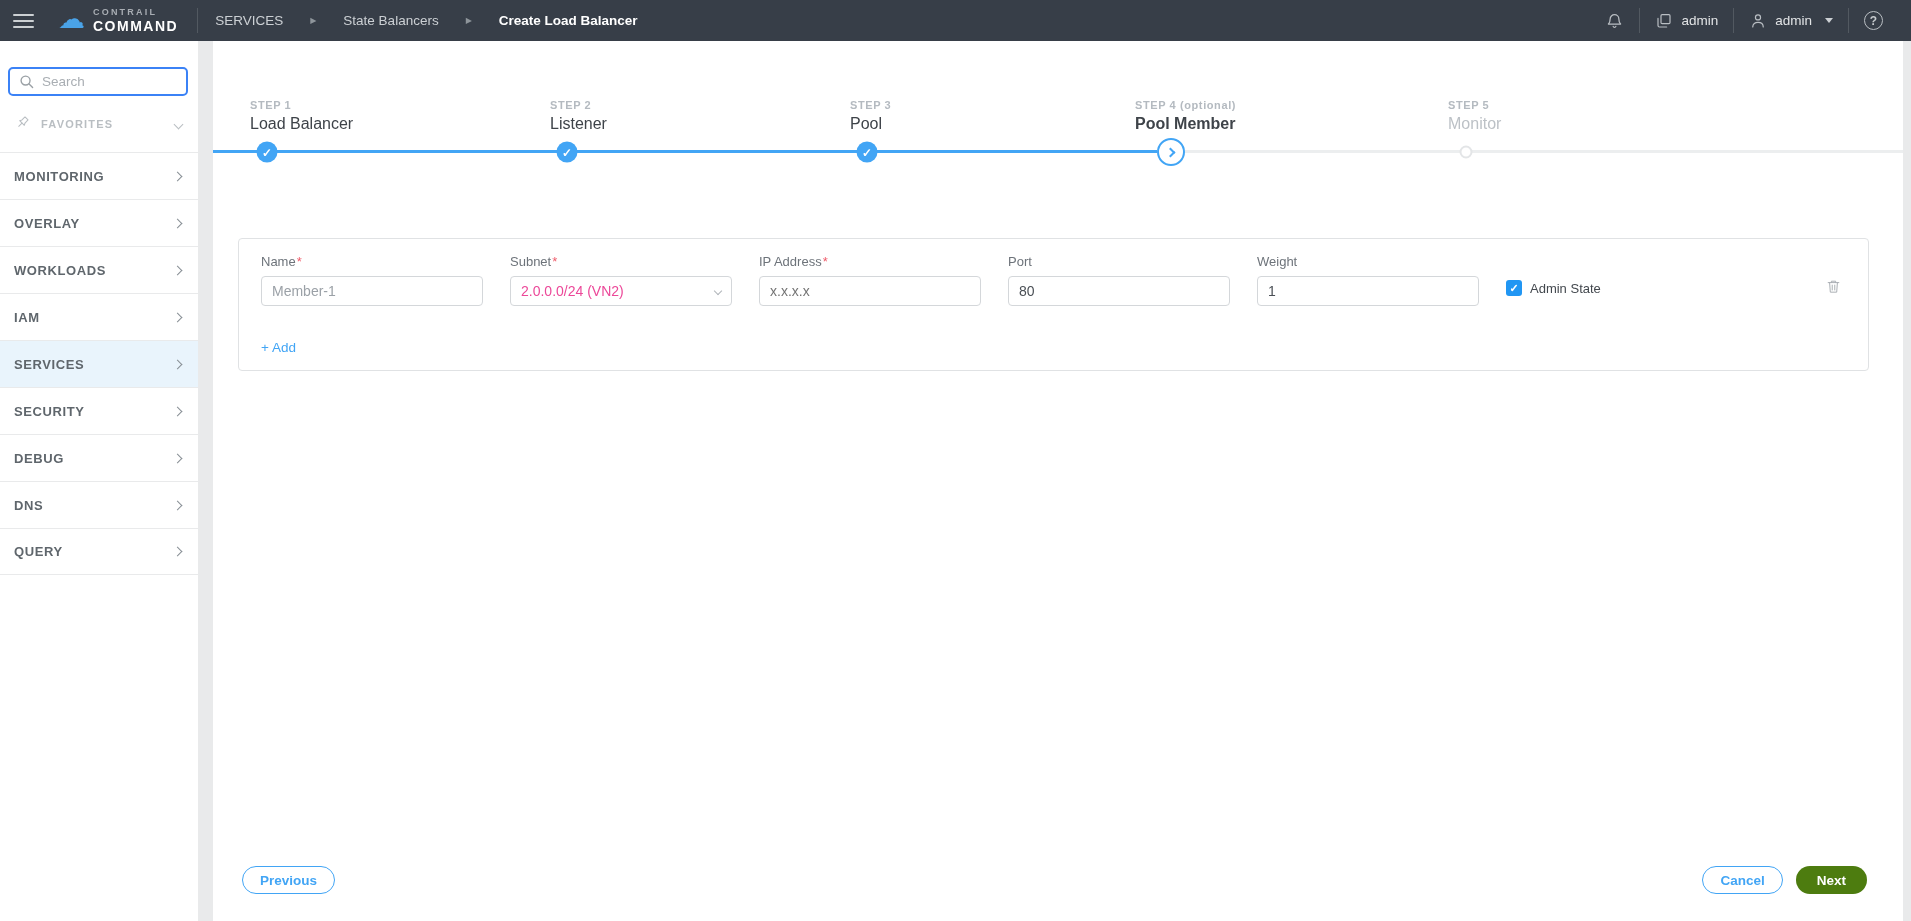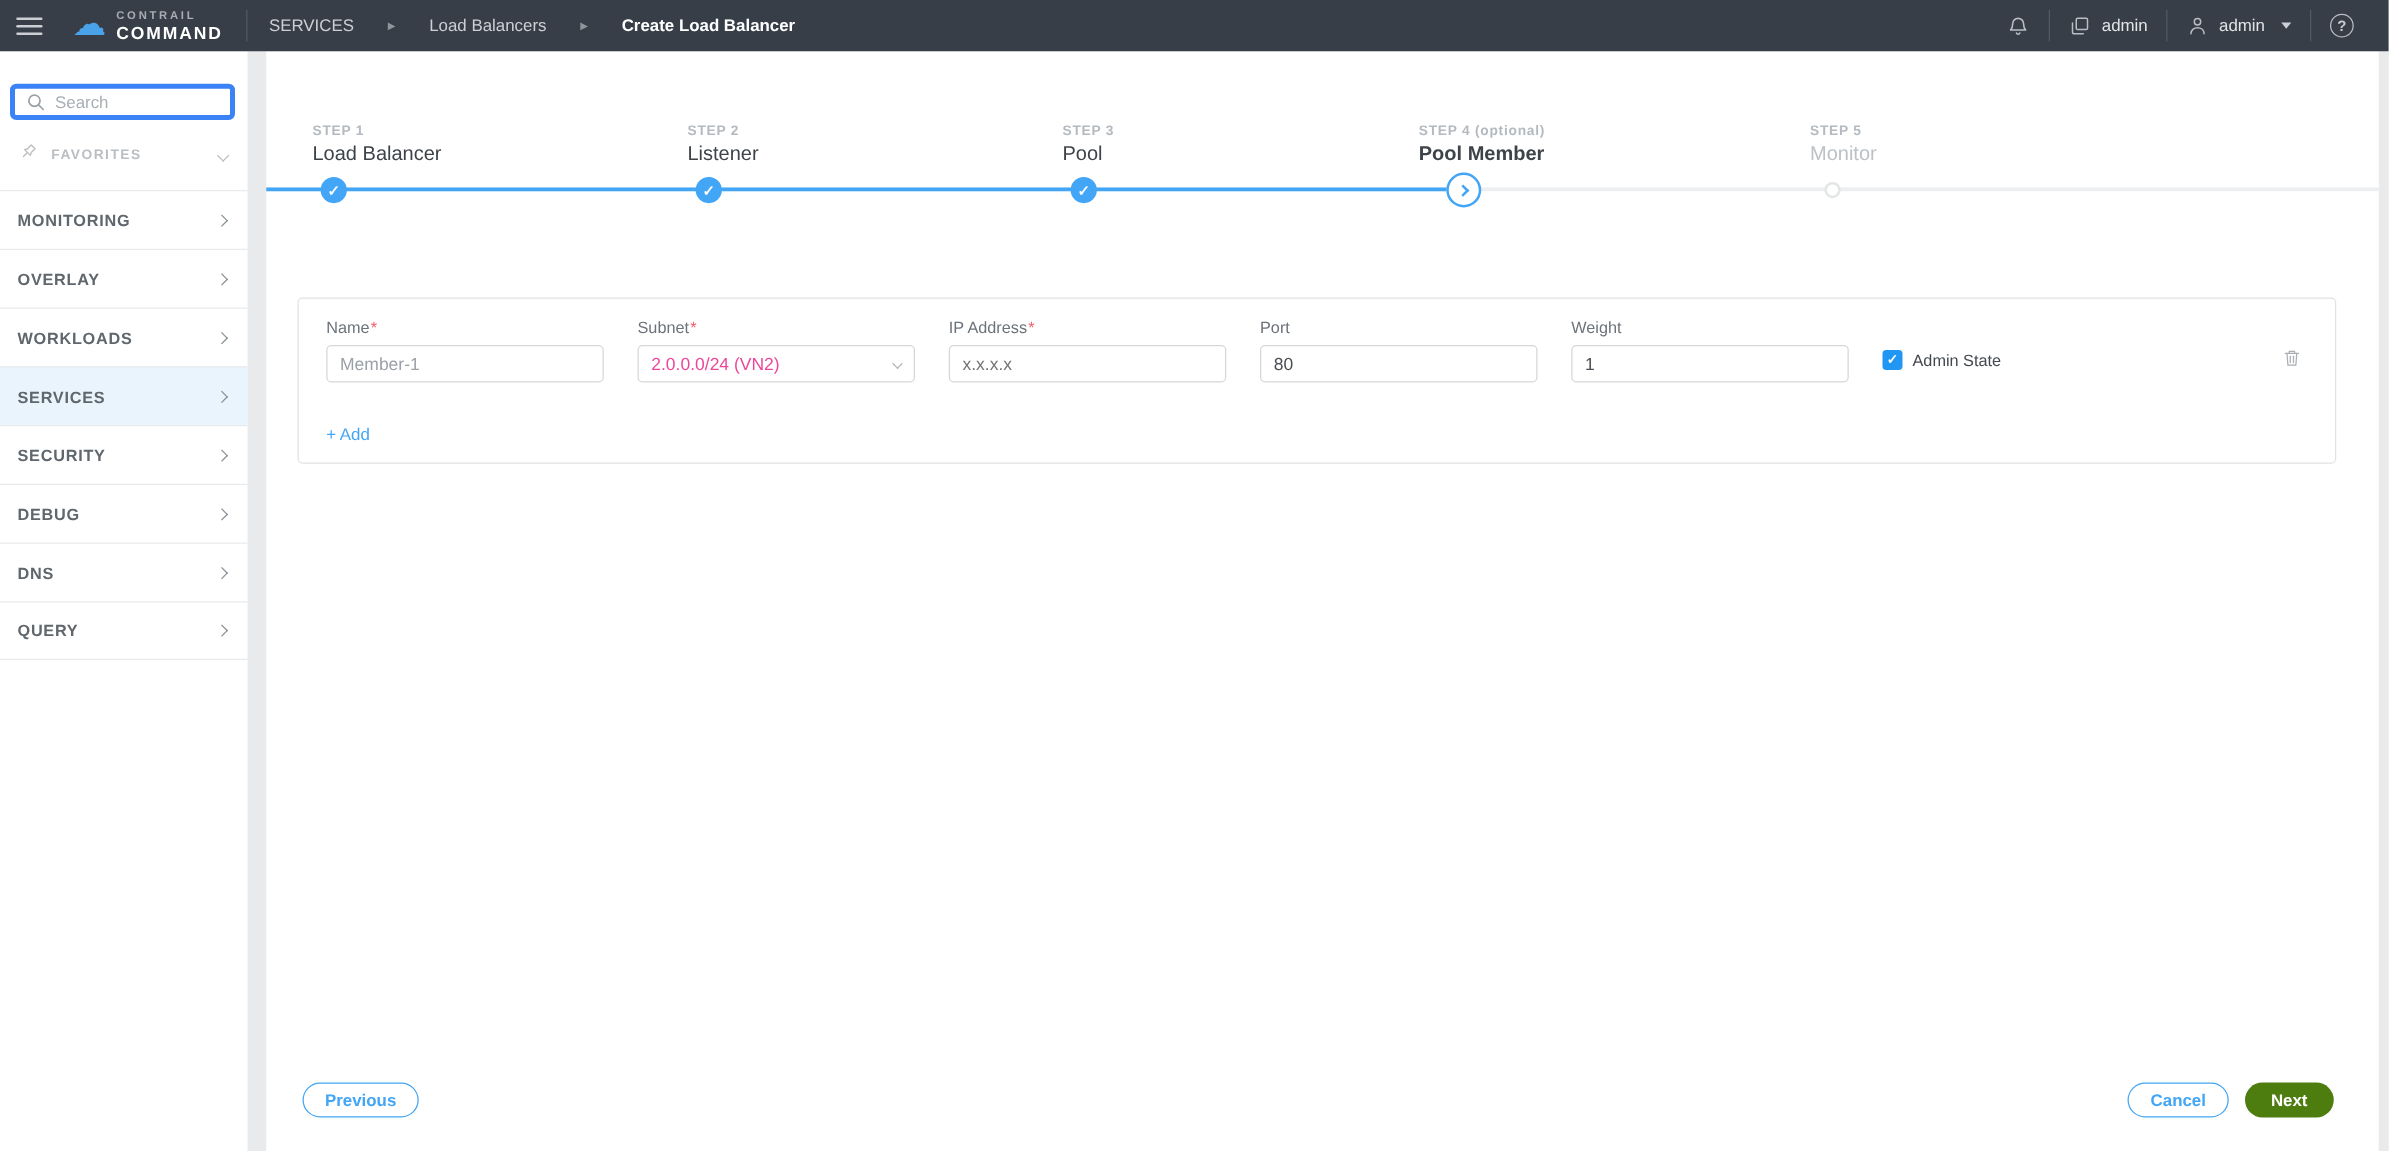--- a/index.html
+++ b/index.html
@@ -30,21 +30,21 @@
   .tb-right { margin-left:auto; display:flex; align-items:center; gap:15px; padding-right:28px; }
   .tb-group { display:flex; align-items:center; gap:8px; color:#e2e4e6; font-size:13.5px; cursor:pointer; }
   .tb-icon { display:flex; align-items:center; }
   .tb-icon svg { stroke:#b9bec3; fill:none; stroke-width:1.6; stroke-linecap:round; stroke-linejoin:round; }
   .caret-down { width:0; height:0; border-left:4.5px solid transparent; border-right:4.5px solid transparent;
     border-top:5px solid #ccd0d4; margin-left:5px; }
   .help-circle { width:19px; height:19px; border:1.6px solid #b9bec3; border-radius:50%;
     color:#c6cacd; font-size:12px; font-weight:700; display:flex; align-items:center; justify-content:center; cursor:pointer; }
   
   .sidebar { position:absolute; left:0; top:41px; width:198px; bottom:0; background:#ffffff; }
-  .search-box { margin:26px 10px 0 8px; height:29px; border:4px solid #3b82f6; border-radius:5px;
+  .search-box { margin:26px 10px 0 8px; height:29px; border:2px solid #3b82f6; border-radius:5px;
     display:flex; align-items:center; padding:0 9px; gap:7px; background:#fff; }
   .search-box svg { stroke:#9aa0a5; fill:none; stroke-width:1.7; stroke-linecap:round; flex:none; }
   .search-box input { border:none; outline:none; width:100%; font-size:13.5px; color:#555a60; font-family:inherit; background:transparent; }
   .search-box input::placeholder { color:#a9aeb3; }
   .favorites-row { height:56px; display:flex; align-items:center; padding:0 16px 0 14px; gap:10px; cursor:pointer; }
   .fav-pin svg { stroke:#b9bec2; fill:none; stroke-width:1.5; stroke-linejoin:round; stroke-linecap:round; }
   .fav-label { font-size:11px; color:#b9bec2; letter-spacing:1.2px; font-weight:600; }
   .chev { width:7px; height:7px; border-top:1.5px solid #878e94; border-right:1.5px solid #878e94; display:inline-block; }
   .chev.right { transform:rotate(45deg); }
   .chev.down  { transform:rotate(135deg); }
@@ -114,21 +114,21 @@
     <span class="cloud-glyph">☁</span>
     <div class="brand-text">
       <span class="brand-l1">CONTRAIL</span>
       <span class="brand-l2">COMMAND</span>
     </div>
   </div>
   <div class="tb-divider first"></div>
   <nav class="breadcrumb">
     <span class="bc-item">SERVICES</span>
     <span class="bc-arrow">▶</span>
-    <span class="bc-item">Load Balancers</span>
+    <span class="bc-item">State Balancers</span>
     <span class="bc-arrow">▶</span>
     <span class="bc-item current">Create Load Balancer</span>
   </nav>
   <div class="tb-right">
     <span class="tb-icon">
       <svg width="19" height="20" viewBox="0 0 24 24">
           <path d="M12 4a5.5 5.5 0 0 0-5.5 5.5c0 4.2-1.6 5.7-2.2 6.3h15.4c-.6-.6-2.2-2.1-2.2-6.3A5.5 5.5 0 0 0 12 4z"></path>
           <path d="M10.3 18.8a1.8 1.8 0 0 0 3.4 0"></path>
         </svg>
     </span>
@@ -184,20 +184,24 @@
         <span class="chev right"></span>
       </div>
     <div class="nav-item">
         <span class="nav-label">OVERLAY</span>
         <span class="chev right"></span>
       </div>
     <div class="nav-item">
         <span class="nav-label">WORKLOADS</span>
         <span class="chev right"></span>
       </div>
+    <div class="nav-item">
+        <span class="nav-label">IAM</span>
+        <span class="chev right"></span>
+      </div>
     <div class="nav-item active">
         <span class="nav-label">SERVICES</span>
         <span class="chev right"></span>
       </div>
     <div class="nav-item">
         <span class="nav-label">SECURITY</span>
         <span class="chev right"></span>
       </div>
     <div class="nav-item">
         <span class="nav-label">DEBUG</span>

